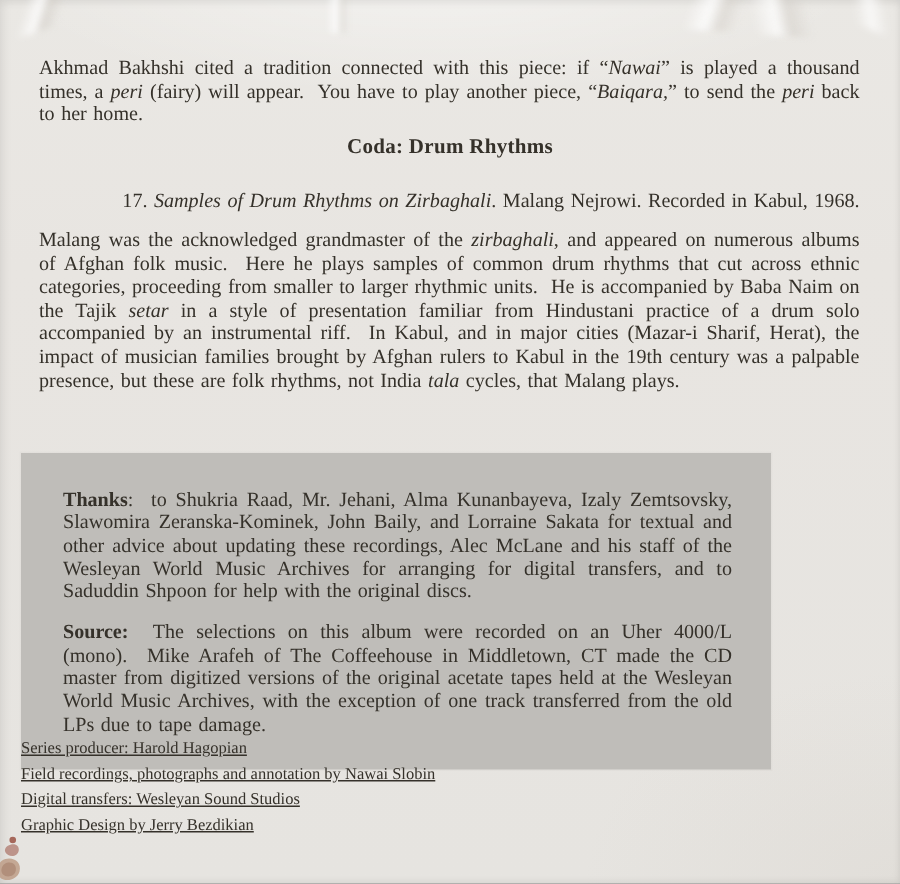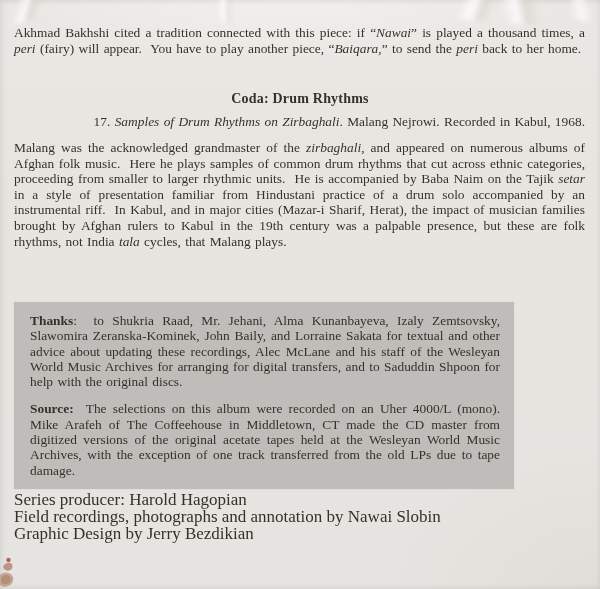--- a/index.html
+++ b/index.html
@@ -15,21 +15,21 @@
     color:var(--ink,#35312a);
     font-family:"Liberation Serif","DejaVu Serif",serif;
     overflow:hidden;
     box-shadow:inset 3px 0 6px rgba(0,0,0,0.05), inset 0 3px 5px rgba(0,0,0,0.04), inset -2px -2px 5px rgba(0,0,0,0.03);
   }
   .body{
     font-size:13.4px;
     line-height:15.6px;
     text-align:justify;
     white-space:pre-wrap;
-    margin:0;
+    margin:12px;
     word-spacing:1px;
   }
   .abs{position:absolute;left:14px;right:15px;}
   #p1{top:25px;}
   #heading{
     position:absolute;top:87px;left:0;right:0;
     text-align:center;
     font-size:14px;font-weight:bold;
     margin:4px;letter-spacing:0.2px;
   }
@@ -39,21 +39,21 @@
     position:absolute;top:302px;left:14px;width:500px;
     background:var(--box-background,#bfbdb9);
     padding:11px 14px 11px 16px;
     box-sizing:border-box;
     box-shadow:0 0 0 1px rgba(0,0,0,0.02);
   }
   .graybox .body{line-height:15.3px;}
   .graybox .body + .body{margin-top:12px;}
   .credits{
     position:absolute;top:491px;left:14px;right:20px;
-    font-size:17px;line-height:17px;
+    font-size:11px;line-height:17px;text-decoration:underline;
   }
   .credits div{white-space:pre-wrap;}
   .wrinkle{position:absolute;pointer-events:none;filter:blur(2px);}
   .w1{left:4px;top:-6px;width:46px;height:26px;
       background:linear-gradient(125deg, rgba(255,255,255,0) 30%, rgba(255,255,255,0.8) 48%, rgba(205,200,193,0.5) 58%, rgba(255,255,255,0) 75%);
       transform:rotate(-18deg);}
   .w2{left:218px;top:-4px;width:14px;height:26px;
       background:linear-gradient(90deg, rgba(255,255,255,0) 0%, rgba(255,255,255,0.85) 45%, rgba(208,203,196,0.45) 70%, rgba(255,255,255,0) 100%);}
   .w3{left:440px;top:-8px;width:110px;height:30px;
       background:
@@ -84,20 +84,21 @@
   <p id="p2" class="body abs"><span>Malang was the acknowledged grandmaster of the </span><i>zirbaghali</i><span>, and appeared on numerous albums of Afghan folk music.  Here he plays samples of common drum rhythms that cut across ethnic categories, proceeding from smaller to larger rhythmic units.  He is accompanied by Baba Naim on the Tajik </span><i>setar</i><span> in a style of presentation familiar from Hindustani practice of a drum solo accompanied by an instrumental riff.  In Kabul, and in major cities (Mazar-i Sharif, Herat), the impact of musician families brought by Afghan rulers to Kabul in the 19th century was a palpable presence, but these are folk rhythms, not India </span><i>tala</i><span> cycles, that Malang plays.</span></p>
 
   <div class="graybox">
     <p class="body"><b>Thanks</b><span>:  to Shukria Raad, Mr. Jehani, Alma Kunanbayeva, Izaly Zemtsovsky, Slawomira Zeranska-Kominek, John Baily, and Lorraine Sakata for textual and other advice about updating these recordings, Alec McLane and his staff of the Wesleyan World Music Archives for arranging for digital transfers, and to Saduddin Shpoon for help with the original discs.</span></p>
     <p class="body"><b>Source:</b><span>  The selections on this album were recorded on an Uher 4000/L (mono).  Mike Arafeh of The Coffeehouse in Middletown, CT made the CD master from digitized versions of the original acetate tapes held at the Wesleyan World Music Archives, with the exception of one track transferred from the old LPs due to tape damage.</span></p>
   </div>
 
   <div class="credits">
     <div>Series producer: Harold Hagopian</div>
     <div>Field recordings, photographs and annotation by Nawai Slobin</div>
+    <div>Digital transfers: Wesleyan Sound Studios</div>
     <div>Graphic Design by Jerry Bezdikian</div>
   </div>
 
   <svg class="stain" width="28" height="34" viewBox="0 0 28 34">
     <circle cx="8.5" cy="5" r="2.2" fill="var(--stain-dark,#9a5243)" opacity="0.85"></circle>
     <path d="M5 9 C9 6.5, 13 8, 12.5 12 C12 15.5, 8 16.5, 5.5 15 C2.8 13.4, 2.5 10.8, 5 9 Z" fill="var(--stain-dark,#9a5243)" opacity="0.55"></path>
     <path d="M1 19 C7 15, 15 19, 13 26 C11.5 31.5, 4 33.5, 0 30 L0 20 Z" fill="var(--stain-light,#c0a18c)" opacity="0.9"></path>
     <path d="M3 21 C7 18.5, 11.5 21, 10.5 25.5 C9.7 29.3, 4.5 30.5, 2 28 C0.2 26.2, 0.8 22.6, 3 21 Z" fill="#a98570" opacity="0.7"></path>
   </svg>
 

